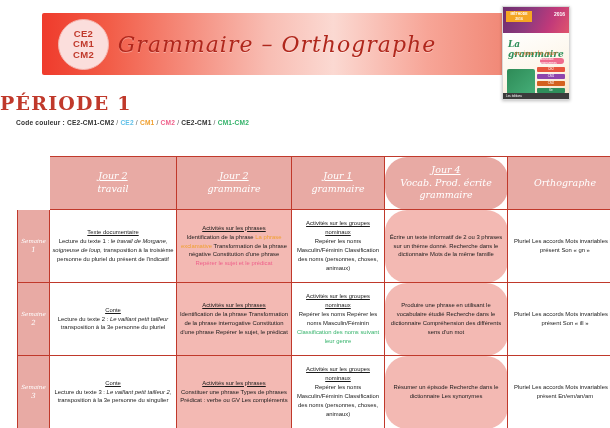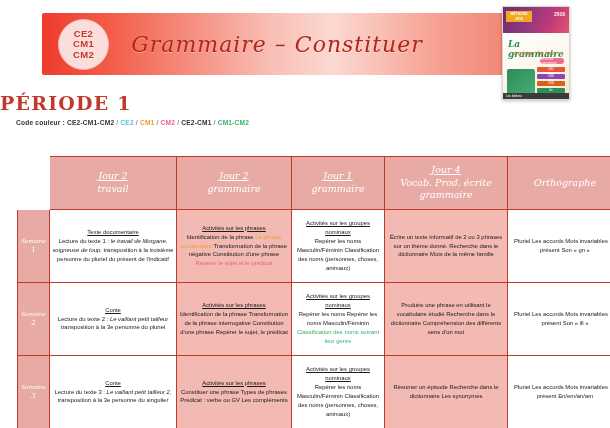--- a/index.html
+++ b/index.html
@@ -133,21 +133,21 @@
     color:#ffffff;
     font-family:"DejaVu Serif", serif;
     font-style:italic;
     font-weight:normal;
     font-size:9.5px;
     line-height:1.35;
   }
   .th-l1{ text-decoration:underline; display:block;}
   .th-l2{ display:block;}
   .col-w{width:27px;}
-  .c1{width:122px;} .c2{width:110px;} .c3{width:88px;} .c4{width:118px;} .c5{width:110px;}
+  .c1{width:122px;} .c2{width:110px;} .c3{width:88px;} .c4{width:118px;border-radius:22px;} .c5{width:110px;}
 
   .wk{
     background:#e8aaa4;
     color:#ffffff;
     text-align:center;
     font-family:"DejaVu Serif", serif;
     font-style:italic;
     font-size:5.6px;
     line-height:1.5;
   }
@@ -169,21 +169,21 @@
 </head>
 <body>
 
 <div class="banner-wrap">
   <div class="banner">
     <div class="badge">
       <span>CE2</span>
       <span>CM1</span>
       <span>CM2</span>
     </div>
-    <div class="banner-title">Grammaire – Constituer</div>
+    <div class="banner-title">Grammaire – Orthographe</div>
   </div>
 </div>
 
 <div class="book">
   <div class="book-top"></div>
   <div class="book-badge">
     <span>MÉTHODE</span>
     <span>2016</span>
   </div>
   <div class="book-year">2016</div>

